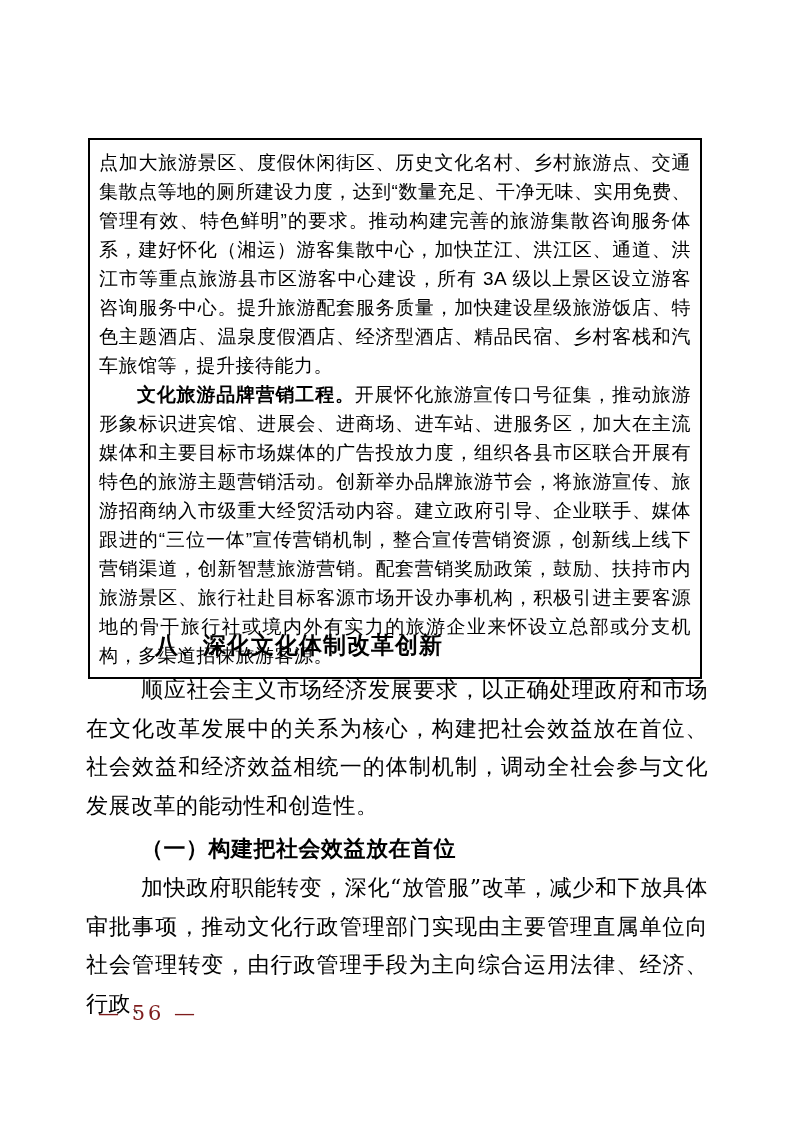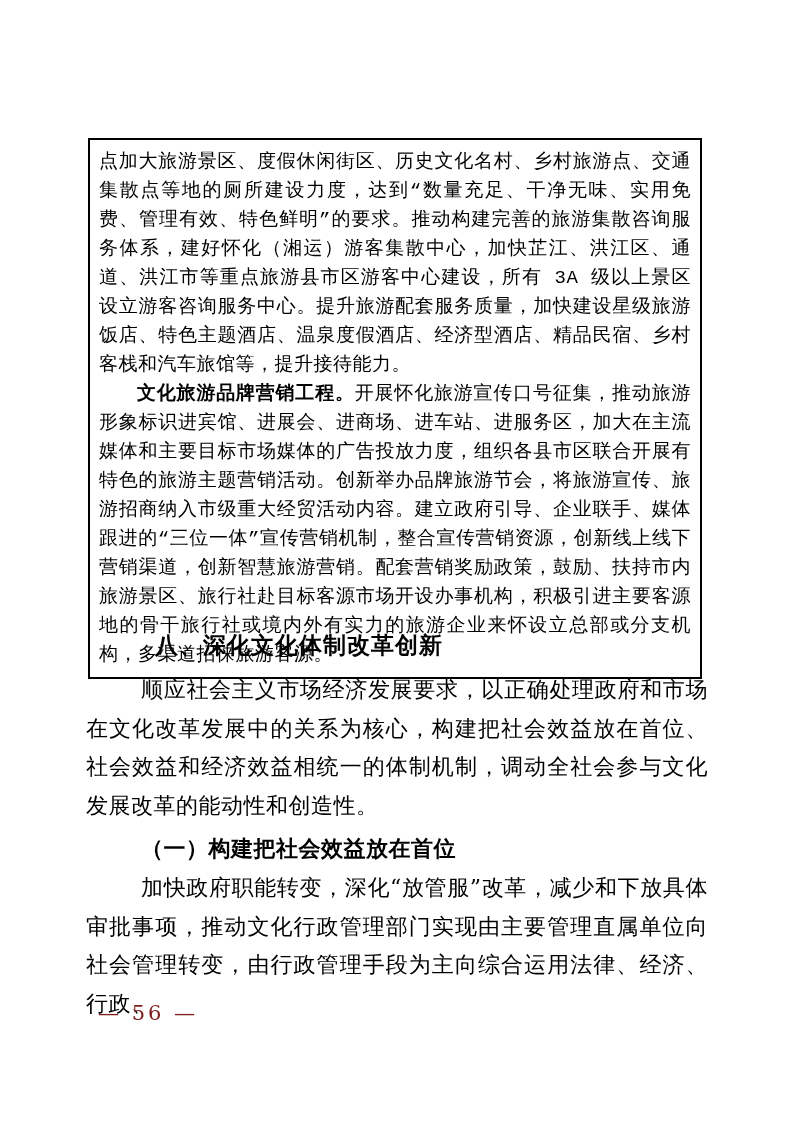--- a/index.html
+++ b/index.html
@@ -26,21 +26,21 @@
     box-sizing: border-box;
     border: 2px solid #000000;
     padding: 8px 9px 7px 9px;
   }
   .box-para {
     margin: 0;
     font-size: 19px;
     line-height: 29px;
     text-align: justify;
     letter-spacing: 0.5px;
-    font-family: Liberation Mono, monospace;
+    font-family: Liberation Sans, sans-serif;
   }
   .box-para.indent {
     text-indent: 38px;
   }
   .box-para .lead {
     font-weight: bold;
   }
 
   
   .section {

